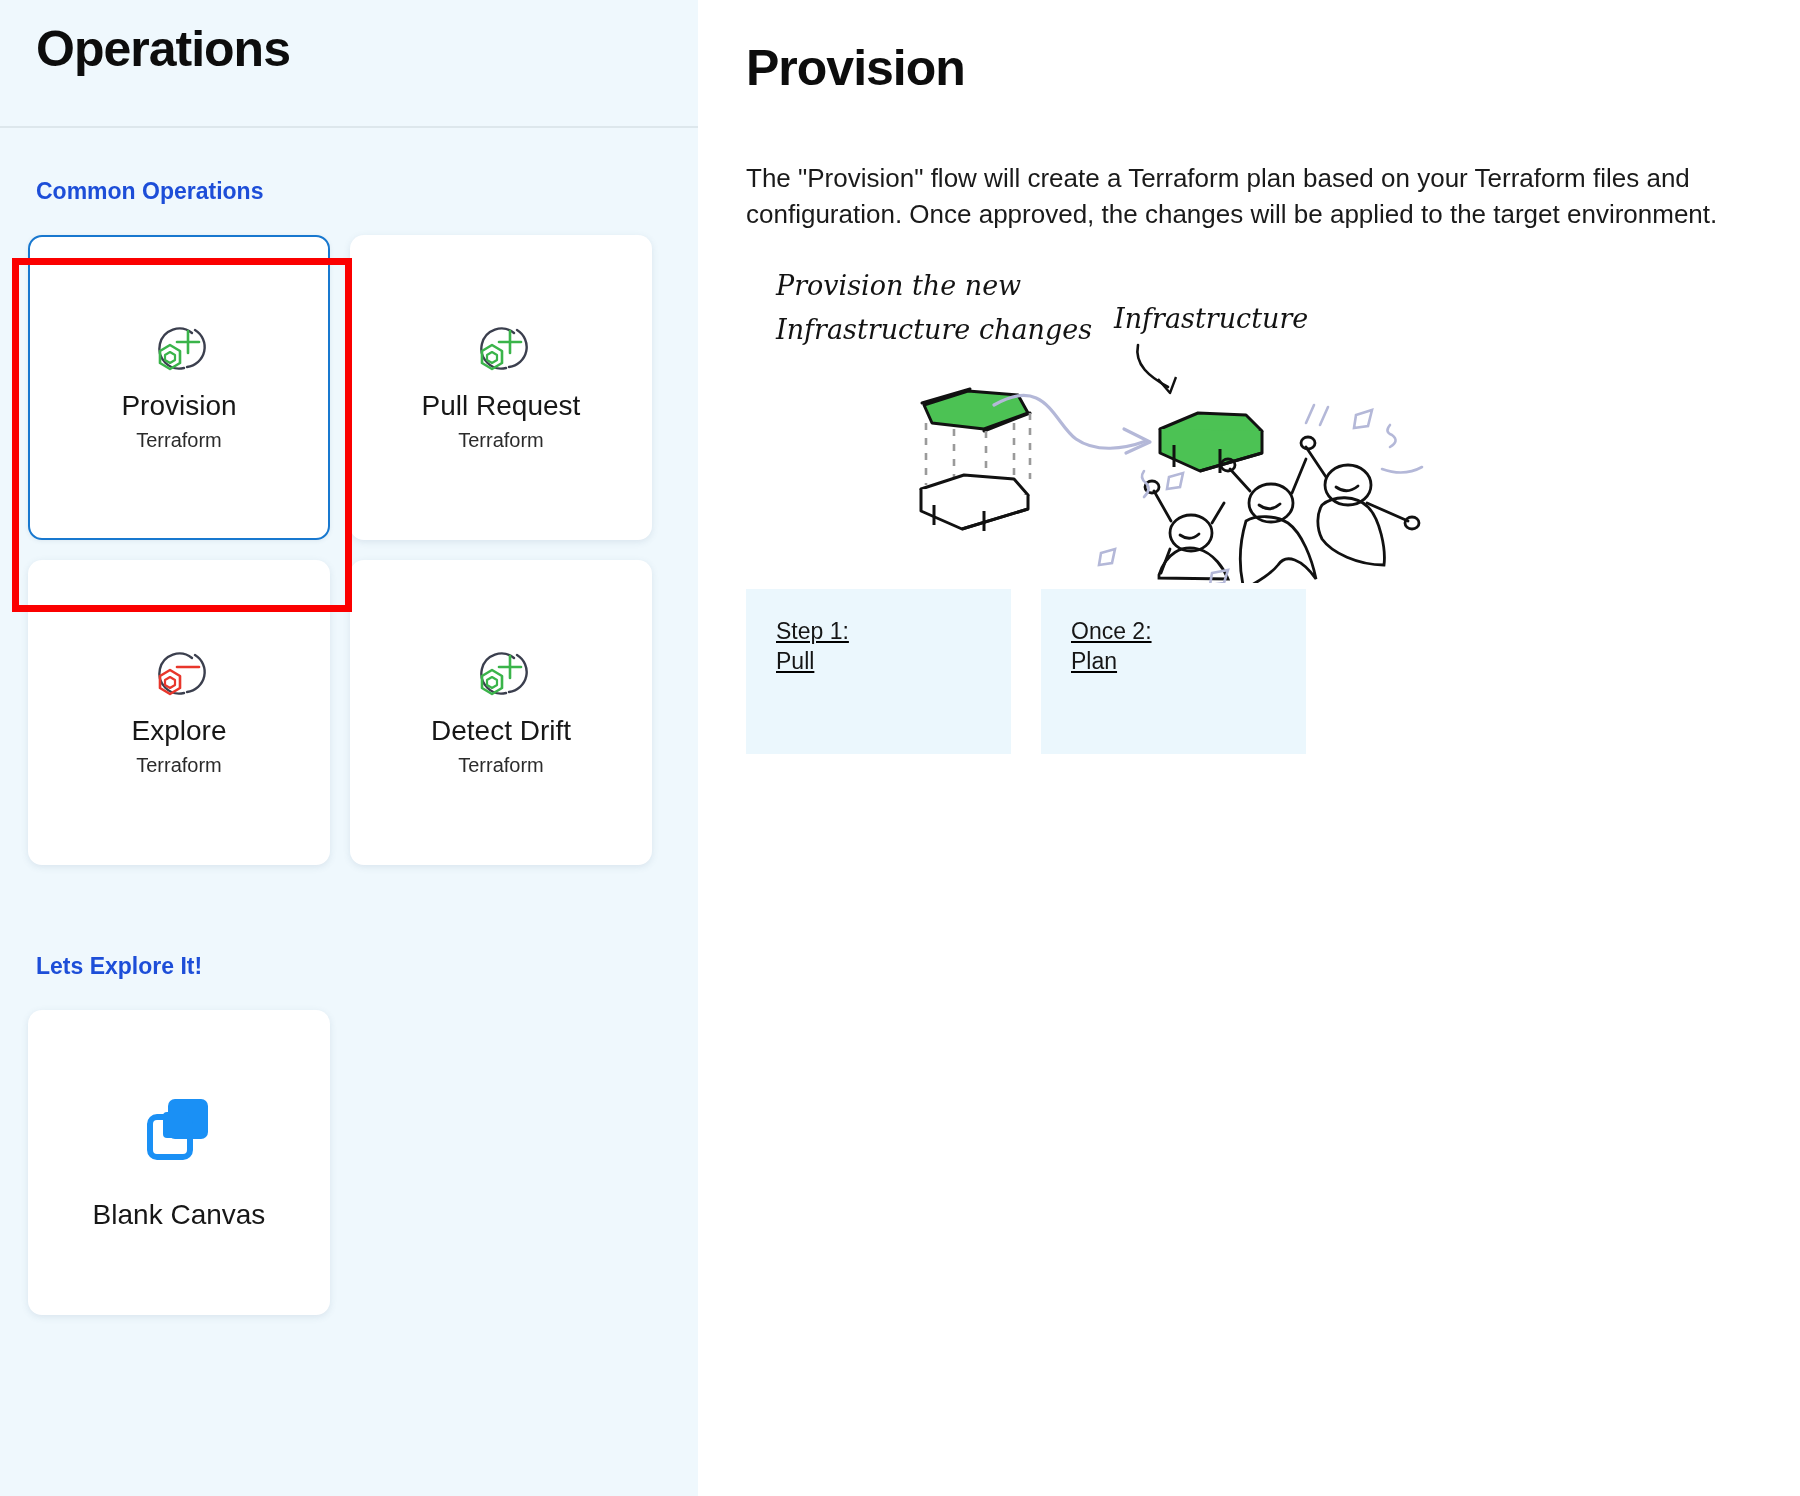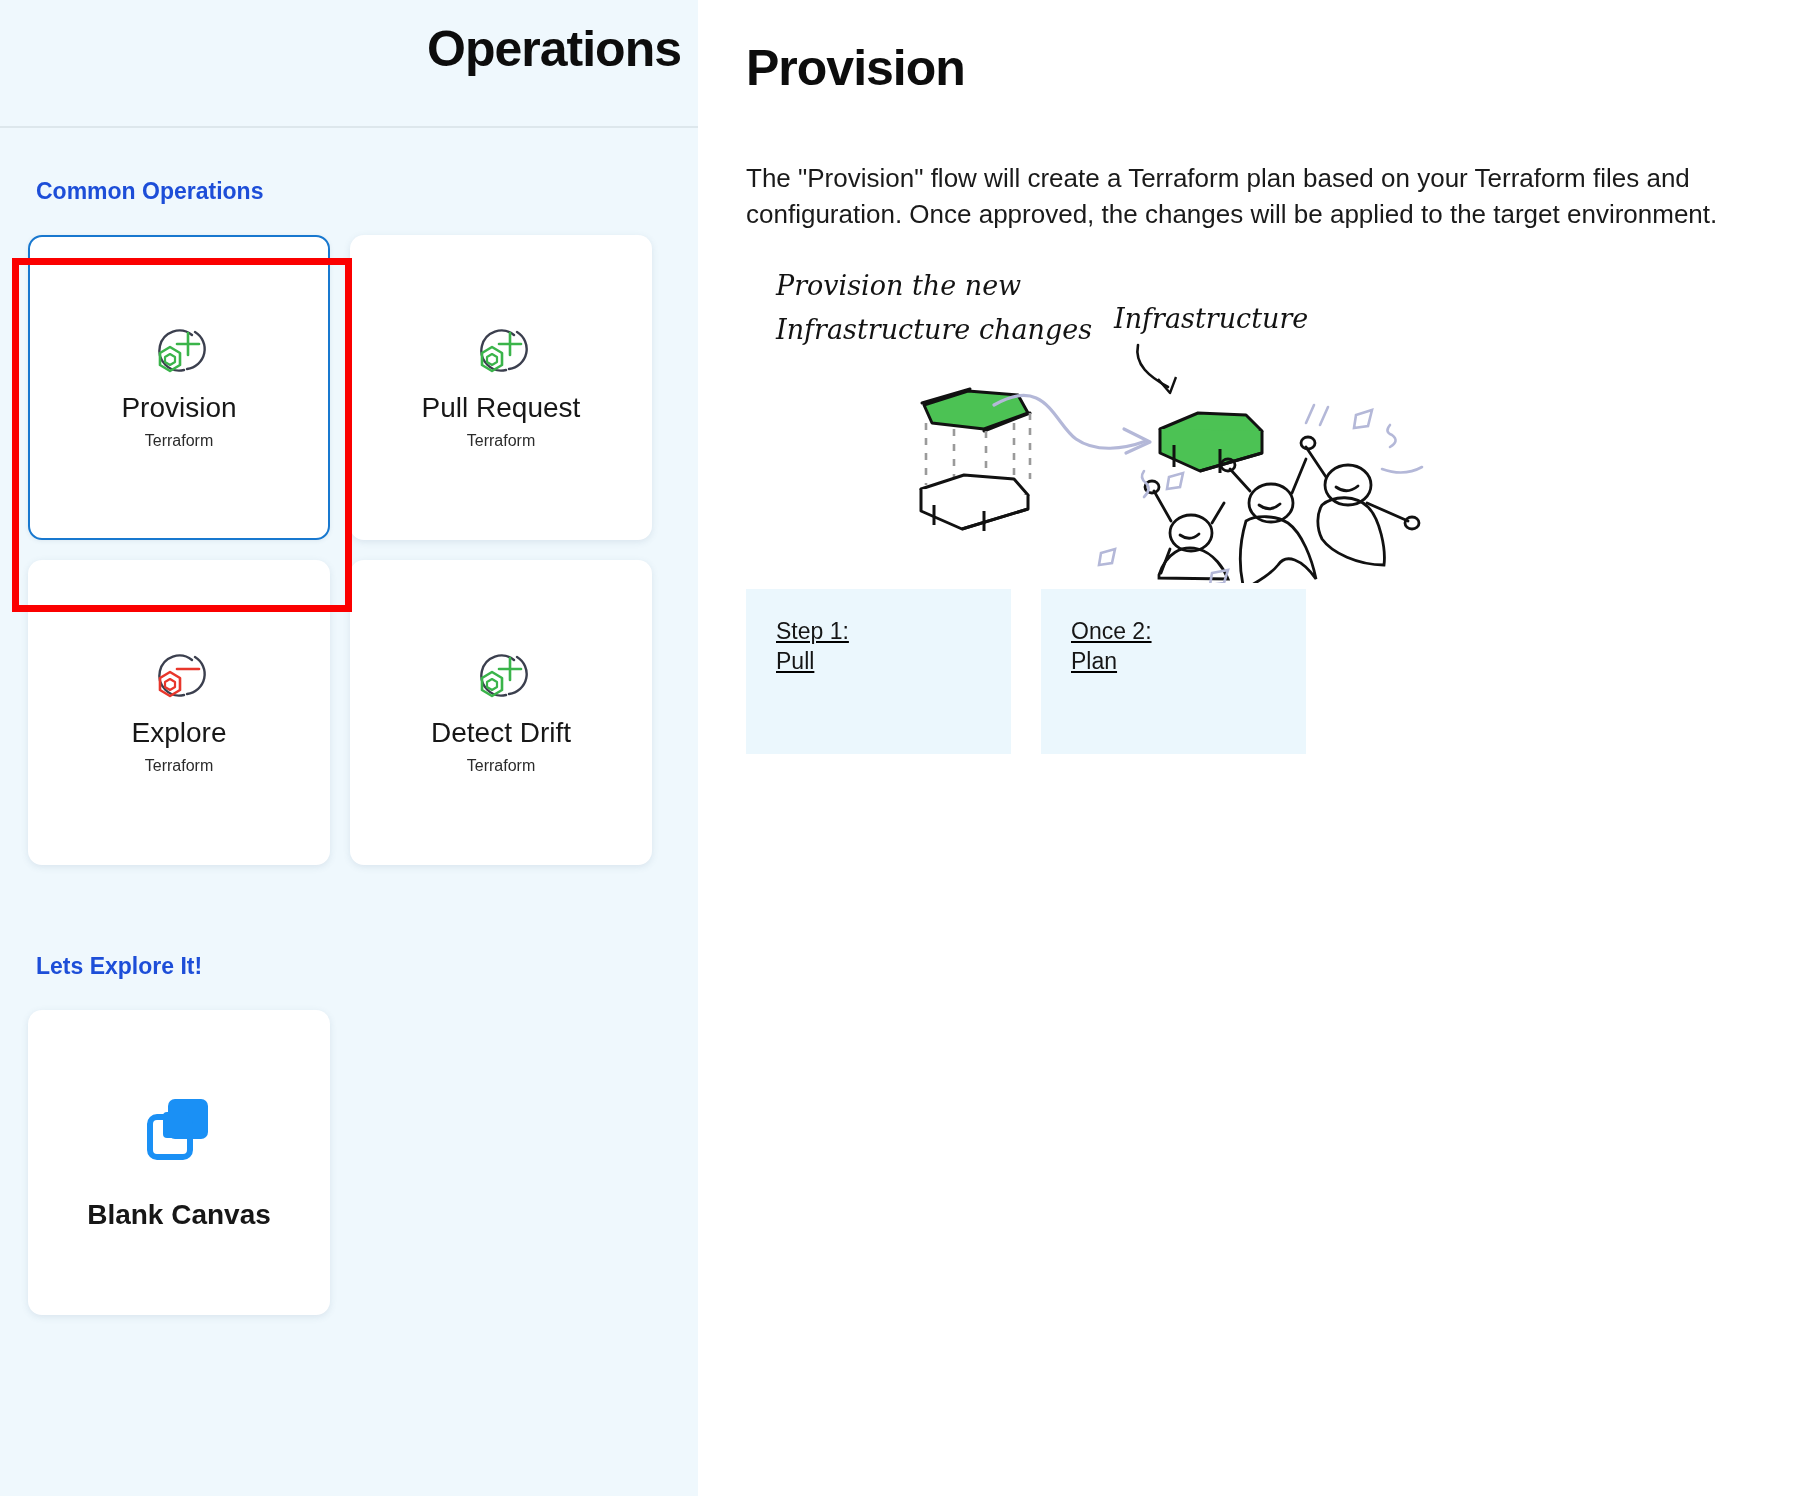--- a/index.html
+++ b/index.html
@@ -25,23 +25,22 @@
     width: 698px;
     height: 1496px;
     background: #eff8fd;
     position: relative;
     box-sizing: border-box;
     flex: 0 0 698px;
   }
   .sidebar-header {
     height: 128px;
     box-sizing: border-box;
-    padding: 22px 17px 0 36px;
+    padding: 22px 6px 0 36px;
     border-bottom: 2px solid #dde7ec;
-    text-align: right;
   }
   .sidebar-title {
     font-size: 50px;
     font-weight: bold;
     color: #0d0d0d;
     letter-spacing: -1px;
     line-height: 1.1;
     margin: 0;
   }
   .section-label {
@@ -86,21 +85,21 @@
     height: 58px;
     margin-bottom: 10px;
   }
   .op-title {
     font-size: 28px;
     color: #171717;
     line-height: 1.1;
     margin: 0;
   }
   .op-sub {
-    font-size: 16px;
+    font-size: 20px;
     color: #2b2b2b;
     margin-top: 8px;
   }
 
   .explore-wrap {
     padding-top: 88px;
   }
   .explore-grid {
     display: flex;
     padding-left: 28px;
@@ -119,21 +118,20 @@
     box-sizing: border-box;
   }
   .blank-icon {
     width: 66px;
     height: 66px;
     margin-bottom: 38px;
   }
   .blank-title {
     font-size: 28px;
     color: #171717;
-    font-weight: bold;
   }
 
   
   .highlight-box {
     position: absolute;
     left: 12px;
     top: 258px;
     width: 340px;
     height: 354px;
     border: 7px solid #fb0000;

